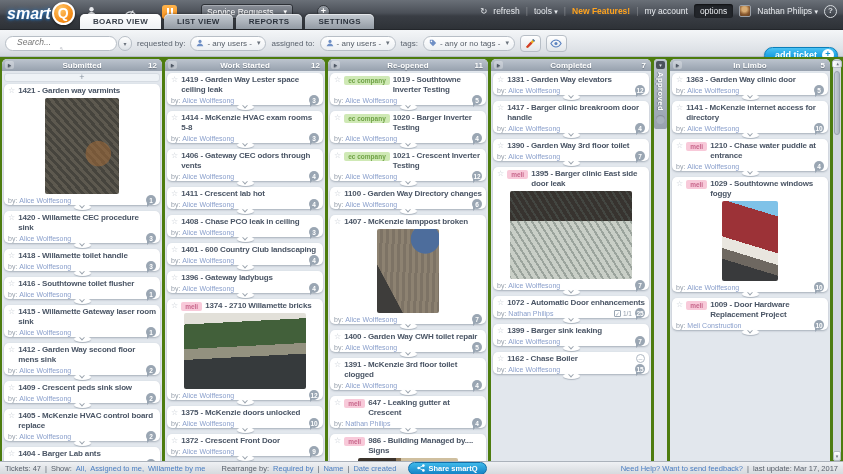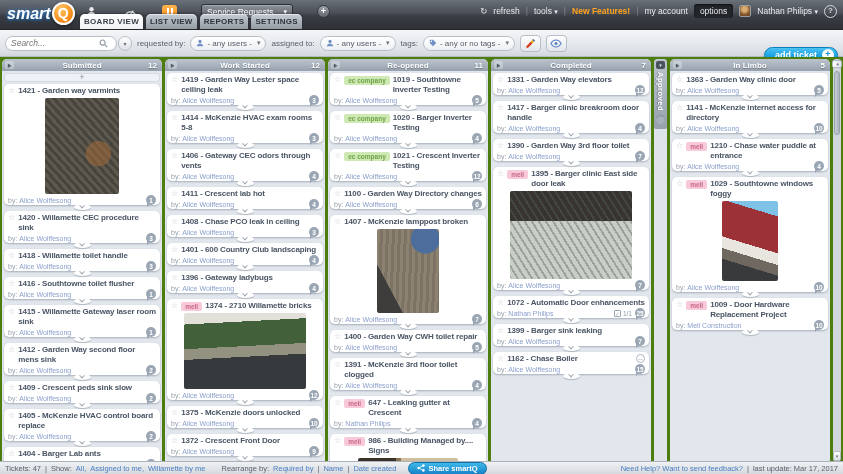--- a/index.html
+++ b/index.html
@@ -34,30 +34,30 @@
   .orange { color:#ffa31e; font-weight:bold; }
   .opt-pill { background:#22252a; border-radius:3px; padding:2px 6px; box-shadow:inset 0 1px 2px rgba(0,0,0,.6); }
   .avatar { width:12px; height:12px; border-radius:2px; border:1px solid #9aa0a8;
     background:radial-gradient(circle at 45% 32%, #d8ab72 28%, #8a5a30 60%, #5e3a1c); }
   .help-circle { width:13px; height:13px; border:1.5px solid #d6dade; border-radius:50%;
     font-size:8px; font-weight:bold; line-height:10px; text-align:center; color:#d6dade; }
   .chev { font-size:7px; }
 
   
   .tabs { position:absolute; left:80px; bottom:0; display:flex; gap:3px; z-index:11; }
-  .tab { height:15px; line-height:15px; padding:0 4px; border-radius:5px 5px 0 0;
+  .tab { height:15px; line-height:15px; padding:0 13px; border-radius:5px 5px 0 0;
     font-size:8px; font-weight:bold; letter-spacing:.3px; color:#2c333d;
     background:linear-gradient(#c6ccd3,#939ba4); box-shadow:inset 0 1px 0 rgba(255,255,255,.55), 0 -1px 2px rgba(0,0,0,.25); }
   .tab.active { background:linear-gradient(#ffffff,#eef1f4); color:#3a414b; }
 
   
   .filterbar { height:27px; background:linear-gradient(#f4f6f8,#dde1e6 80%,#d2d7dd);
     border-bottom:1px solid #b4bbc3; display:flex; align-items:center; padding:0 5px; gap:5px; }
   .search-wrap { display:flex; align-items:center; background:#fff; border:1px solid #b7bec6;
-    border-radius:9px; height:15px; padding:0 5px; width:112px; }
+    border-radius:9px; height:15px; padding:0 5px; width:112px;flex-direction:column; }
   .search-wrap input { border:none; outline:none; width:88px; font-size:8.5px; font-style:italic;
     color:#8b939d; background:transparent; font-family:"Liberation Sans", sans-serif; }
   .mini-drop { width:14px; height:15px; margin-left:-4px; background:linear-gradient(#fff,#dde2e7);
     border:1px solid #b7bec6; border-radius:8px; font-size:6px; color:#6a727c; text-align:center; line-height:14px; }
   .flabel { color:#59616c; font-size:8px; white-space:nowrap; }
   .fselect { display:flex; align-items:center; gap:3px; height:15px; border:1px solid #b7bec6;
     border-radius:9px; background:linear-gradient(#fff,#edf0f3); padding:0 5px; font-size:8px; color:#565e68; }
   .fselect .chev { margin-left:2px; color:#6a727c; }
   .icon-btn { width:21px; height:17px; border:1px solid #b7bec6; border-radius:4px;
     background:linear-gradient(#fff,#e2e6ea); display:flex; align-items:center; justify-content:center; }

